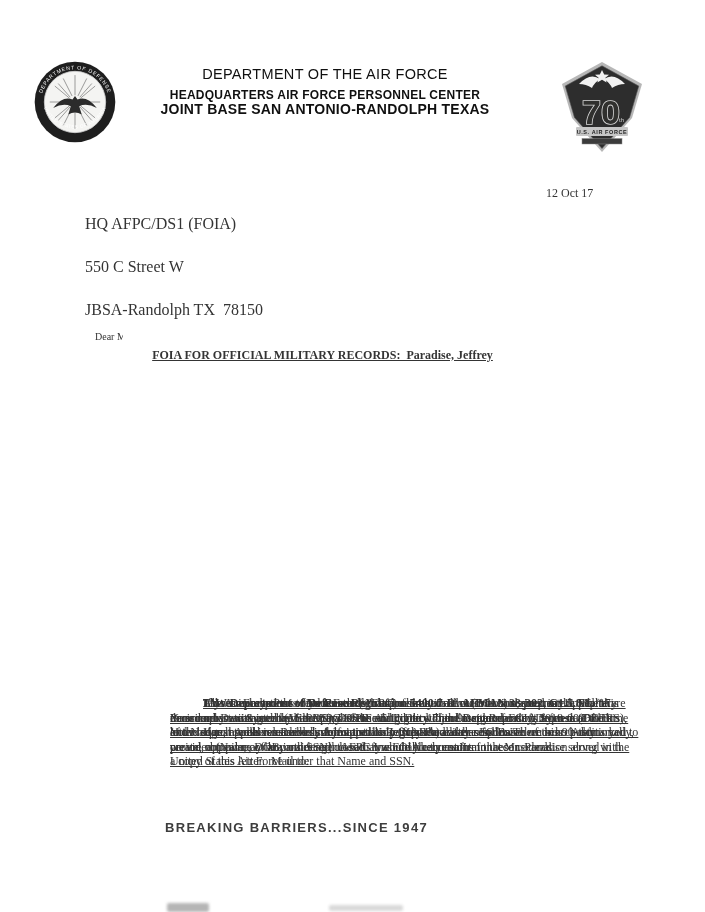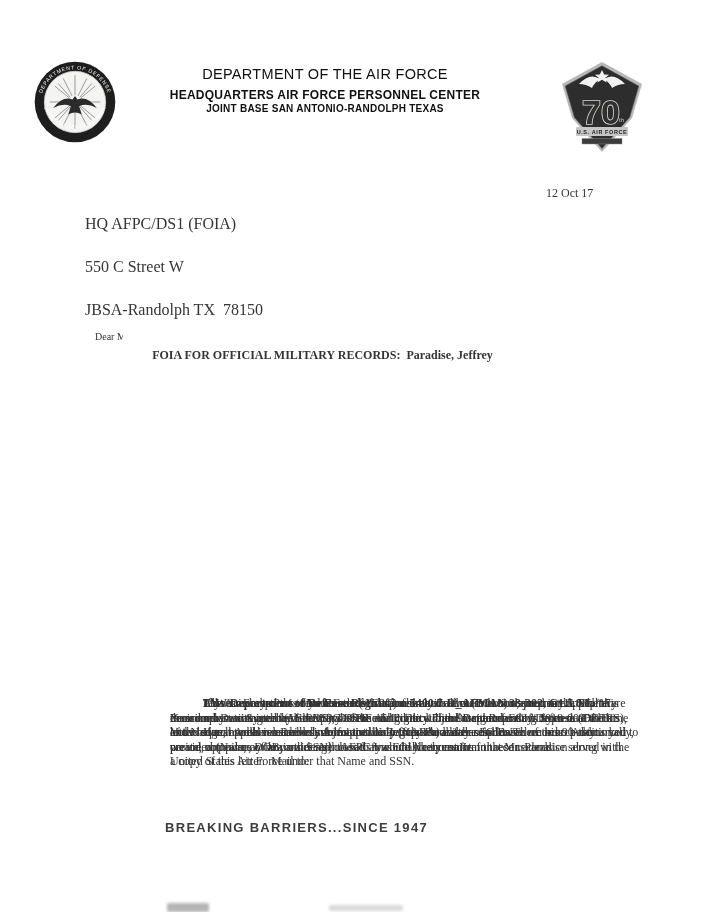--- a/index.html
+++ b/index.html
@@ -6,31 +6,31 @@
   .page{position:relative;width:705px;height:912px;background:#ffffff;overflow:hidden;
         font-family:"Liberation Serif", serif;color:#343434;}
 
   
   .seal{position:absolute;left:33px;top:58px;width:84px;height:88px;}
   .badge{position:absolute;left:551px;top:56px;width:102px;height:100px;}
   .head-text{position:absolute;left:145px;top:66px;width:360px;text-align:center;
              font-family:"Liberation Sans", sans-serif;color:#101010;}
   .head-line1{font-size:14.5px;font-weight:400;letter-spacing:.3px;line-height:16px;}
   .head-line2{font-size:12px;font-weight:700;letter-spacing:.25px;line-height:14px;margin-top:6px;}
-  .head-line3{font-size:10px;font-weight:700;letter-spacing:.25px;line-height:14px;}
+  .head-line3{font-size:14px;font-weight:700;letter-spacing:.25px;line-height:14px;}
 
   
   .date{position:absolute;left:546px;top:186px;font-size:12px;}
   .address{position:absolute;left:85px;top:188px;font-size:16px;line-height:14.4px;white-space:pre;}
   .salutation{position:absolute;left:85px;top:320px;font-size:10px;white-space:pre;}
   .clip-letter{display:inline-block;width:6px;overflow:hidden;vertical-align:bottom;white-space:pre;}
 
   .body{position:absolute;left:85px;top:348px;width:545px;font-size:12px;}
   .para{margin:0 0 17px 0;}
-  .para .line{line-height:14.6px;white-space:pre;}
+  .para .line{line-height:14.6px;white-space:pre;text-decoration:underline;}
   .para .line.indent{padding-left:33px;}
   .para.subject{text-align:center;transform:translateX(-35px);}
   .para.subject .line{font-weight:700;}
   .b{font-weight:700;}
 
   
   .footer{position:absolute;top:820px;left:0;width:611px;text-align:center;
           font-family:"Liberation Sans", sans-serif;font-size:13px;font-weight:600;
           letter-spacing:1.3px;color:#3d3d3d;}
   .footer span{display:inline-block;transform:translateX(-9px);}

